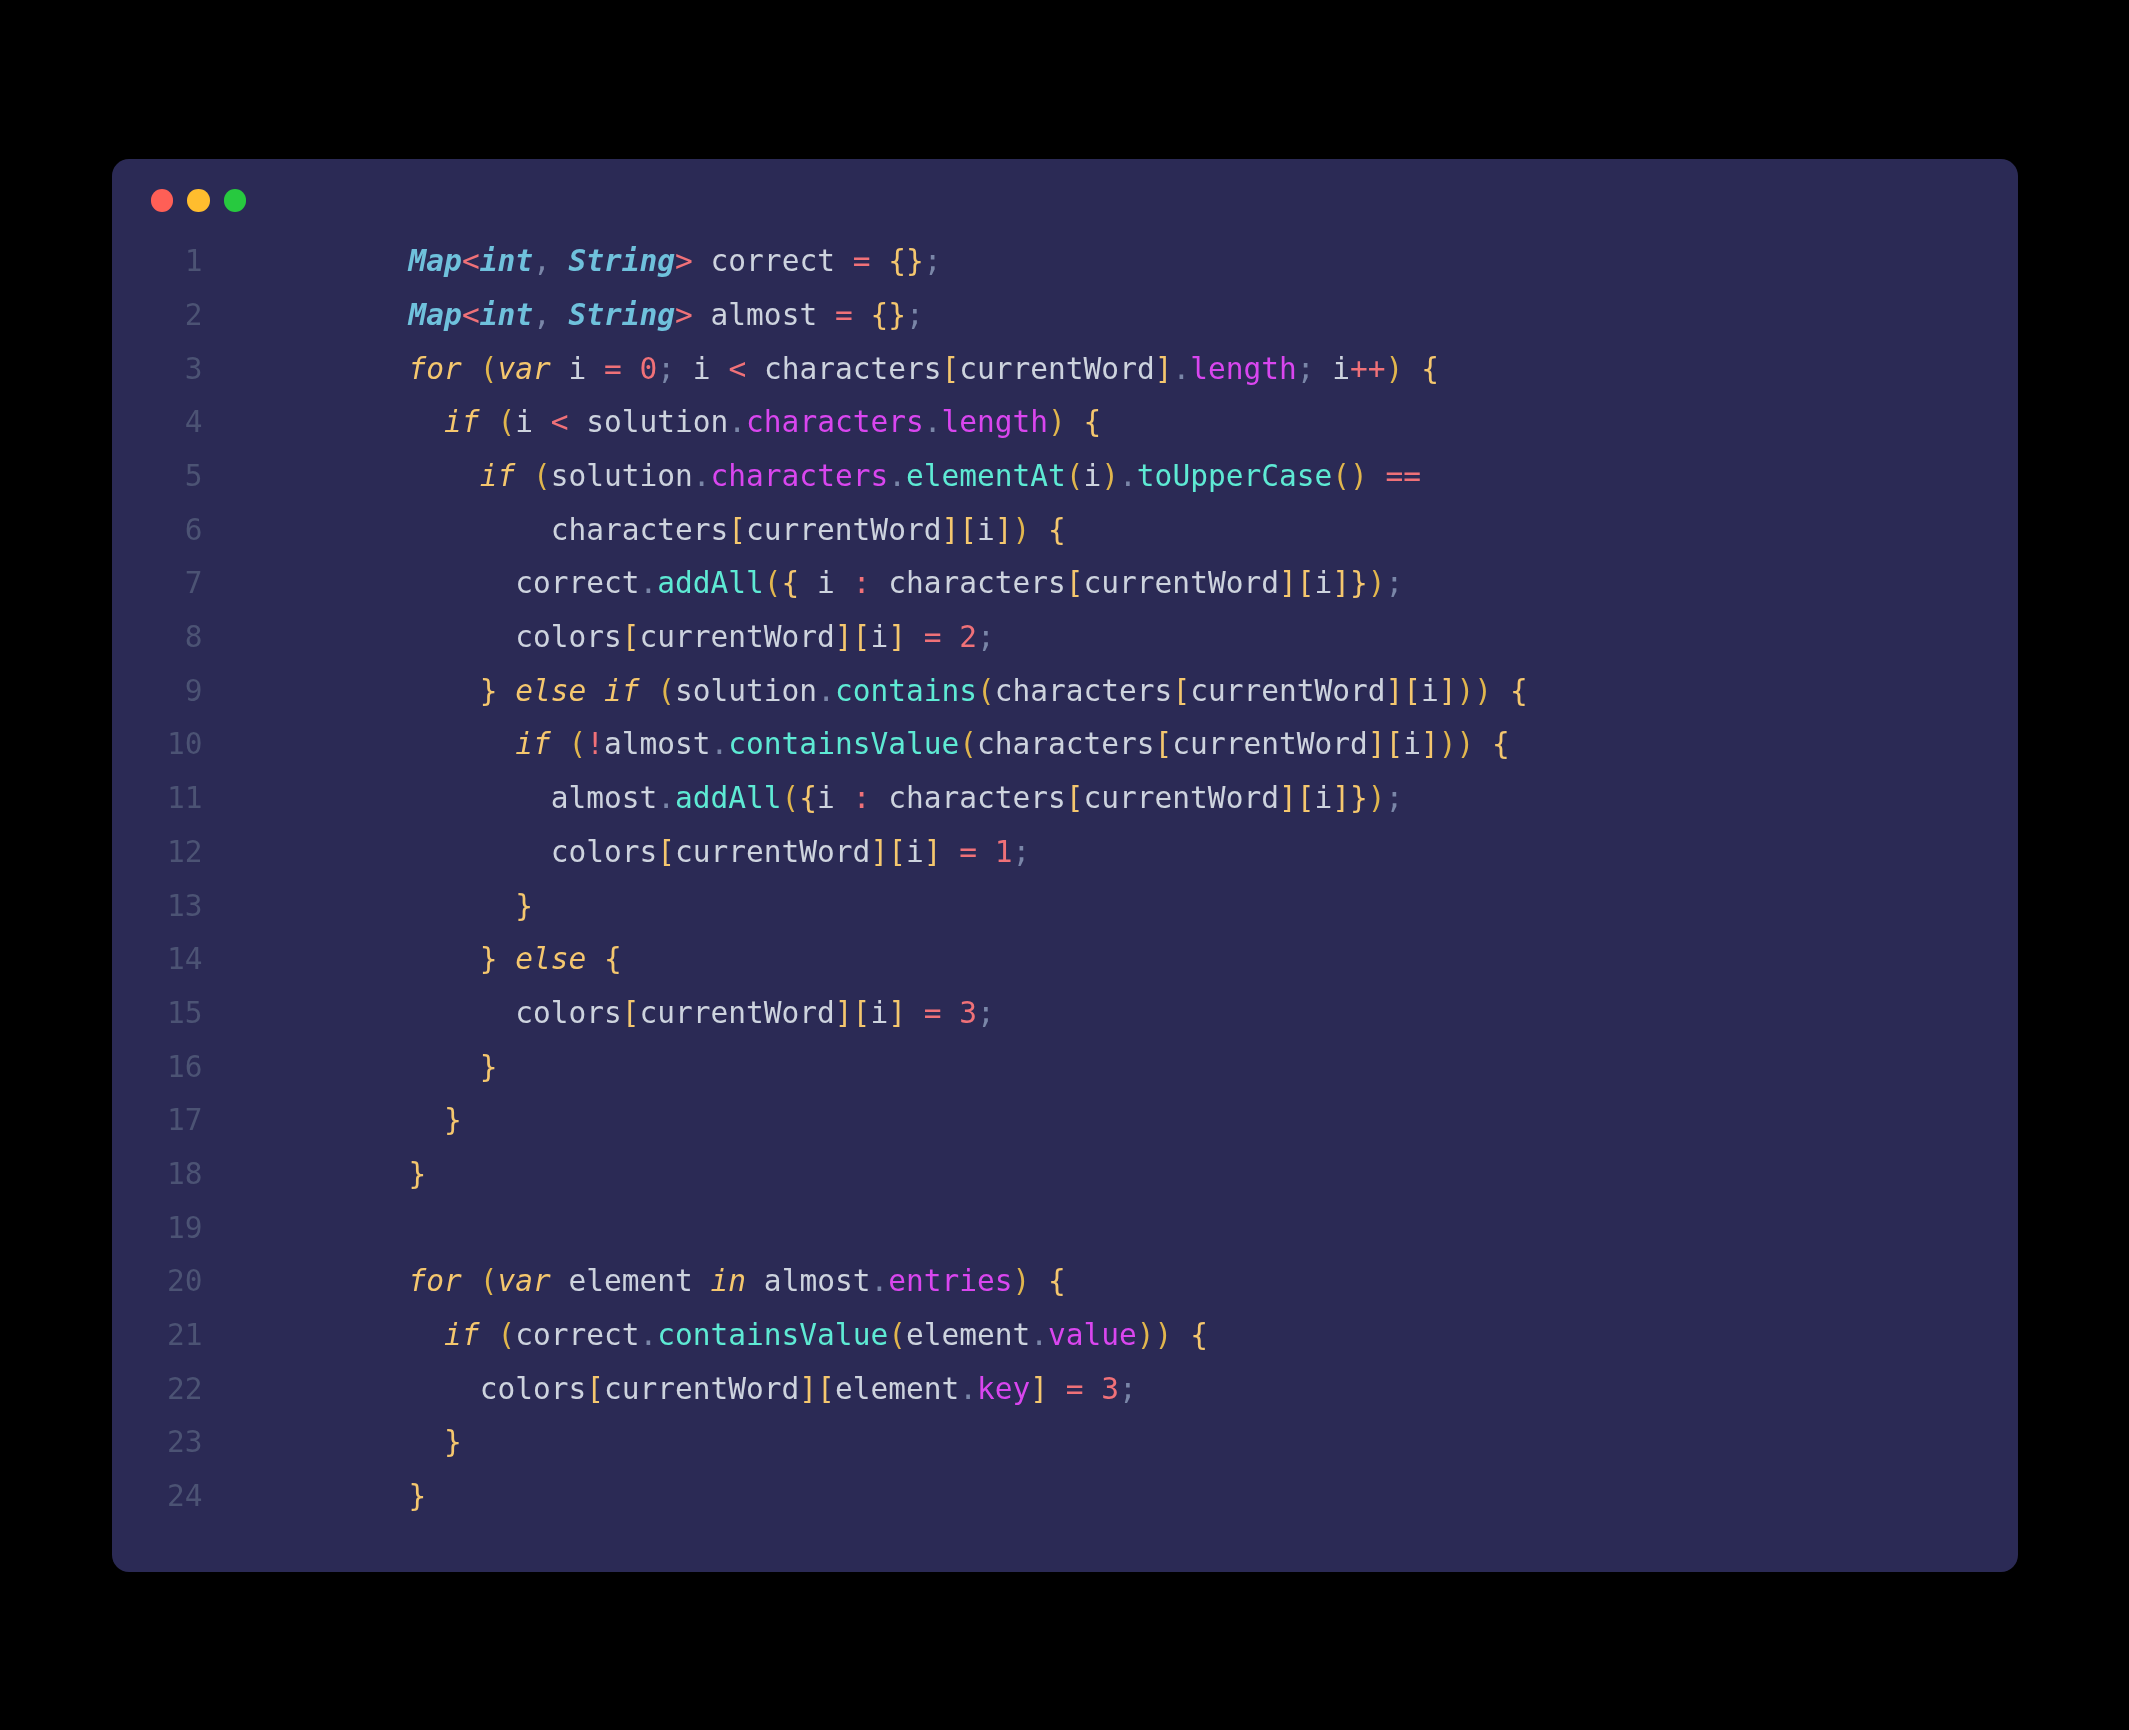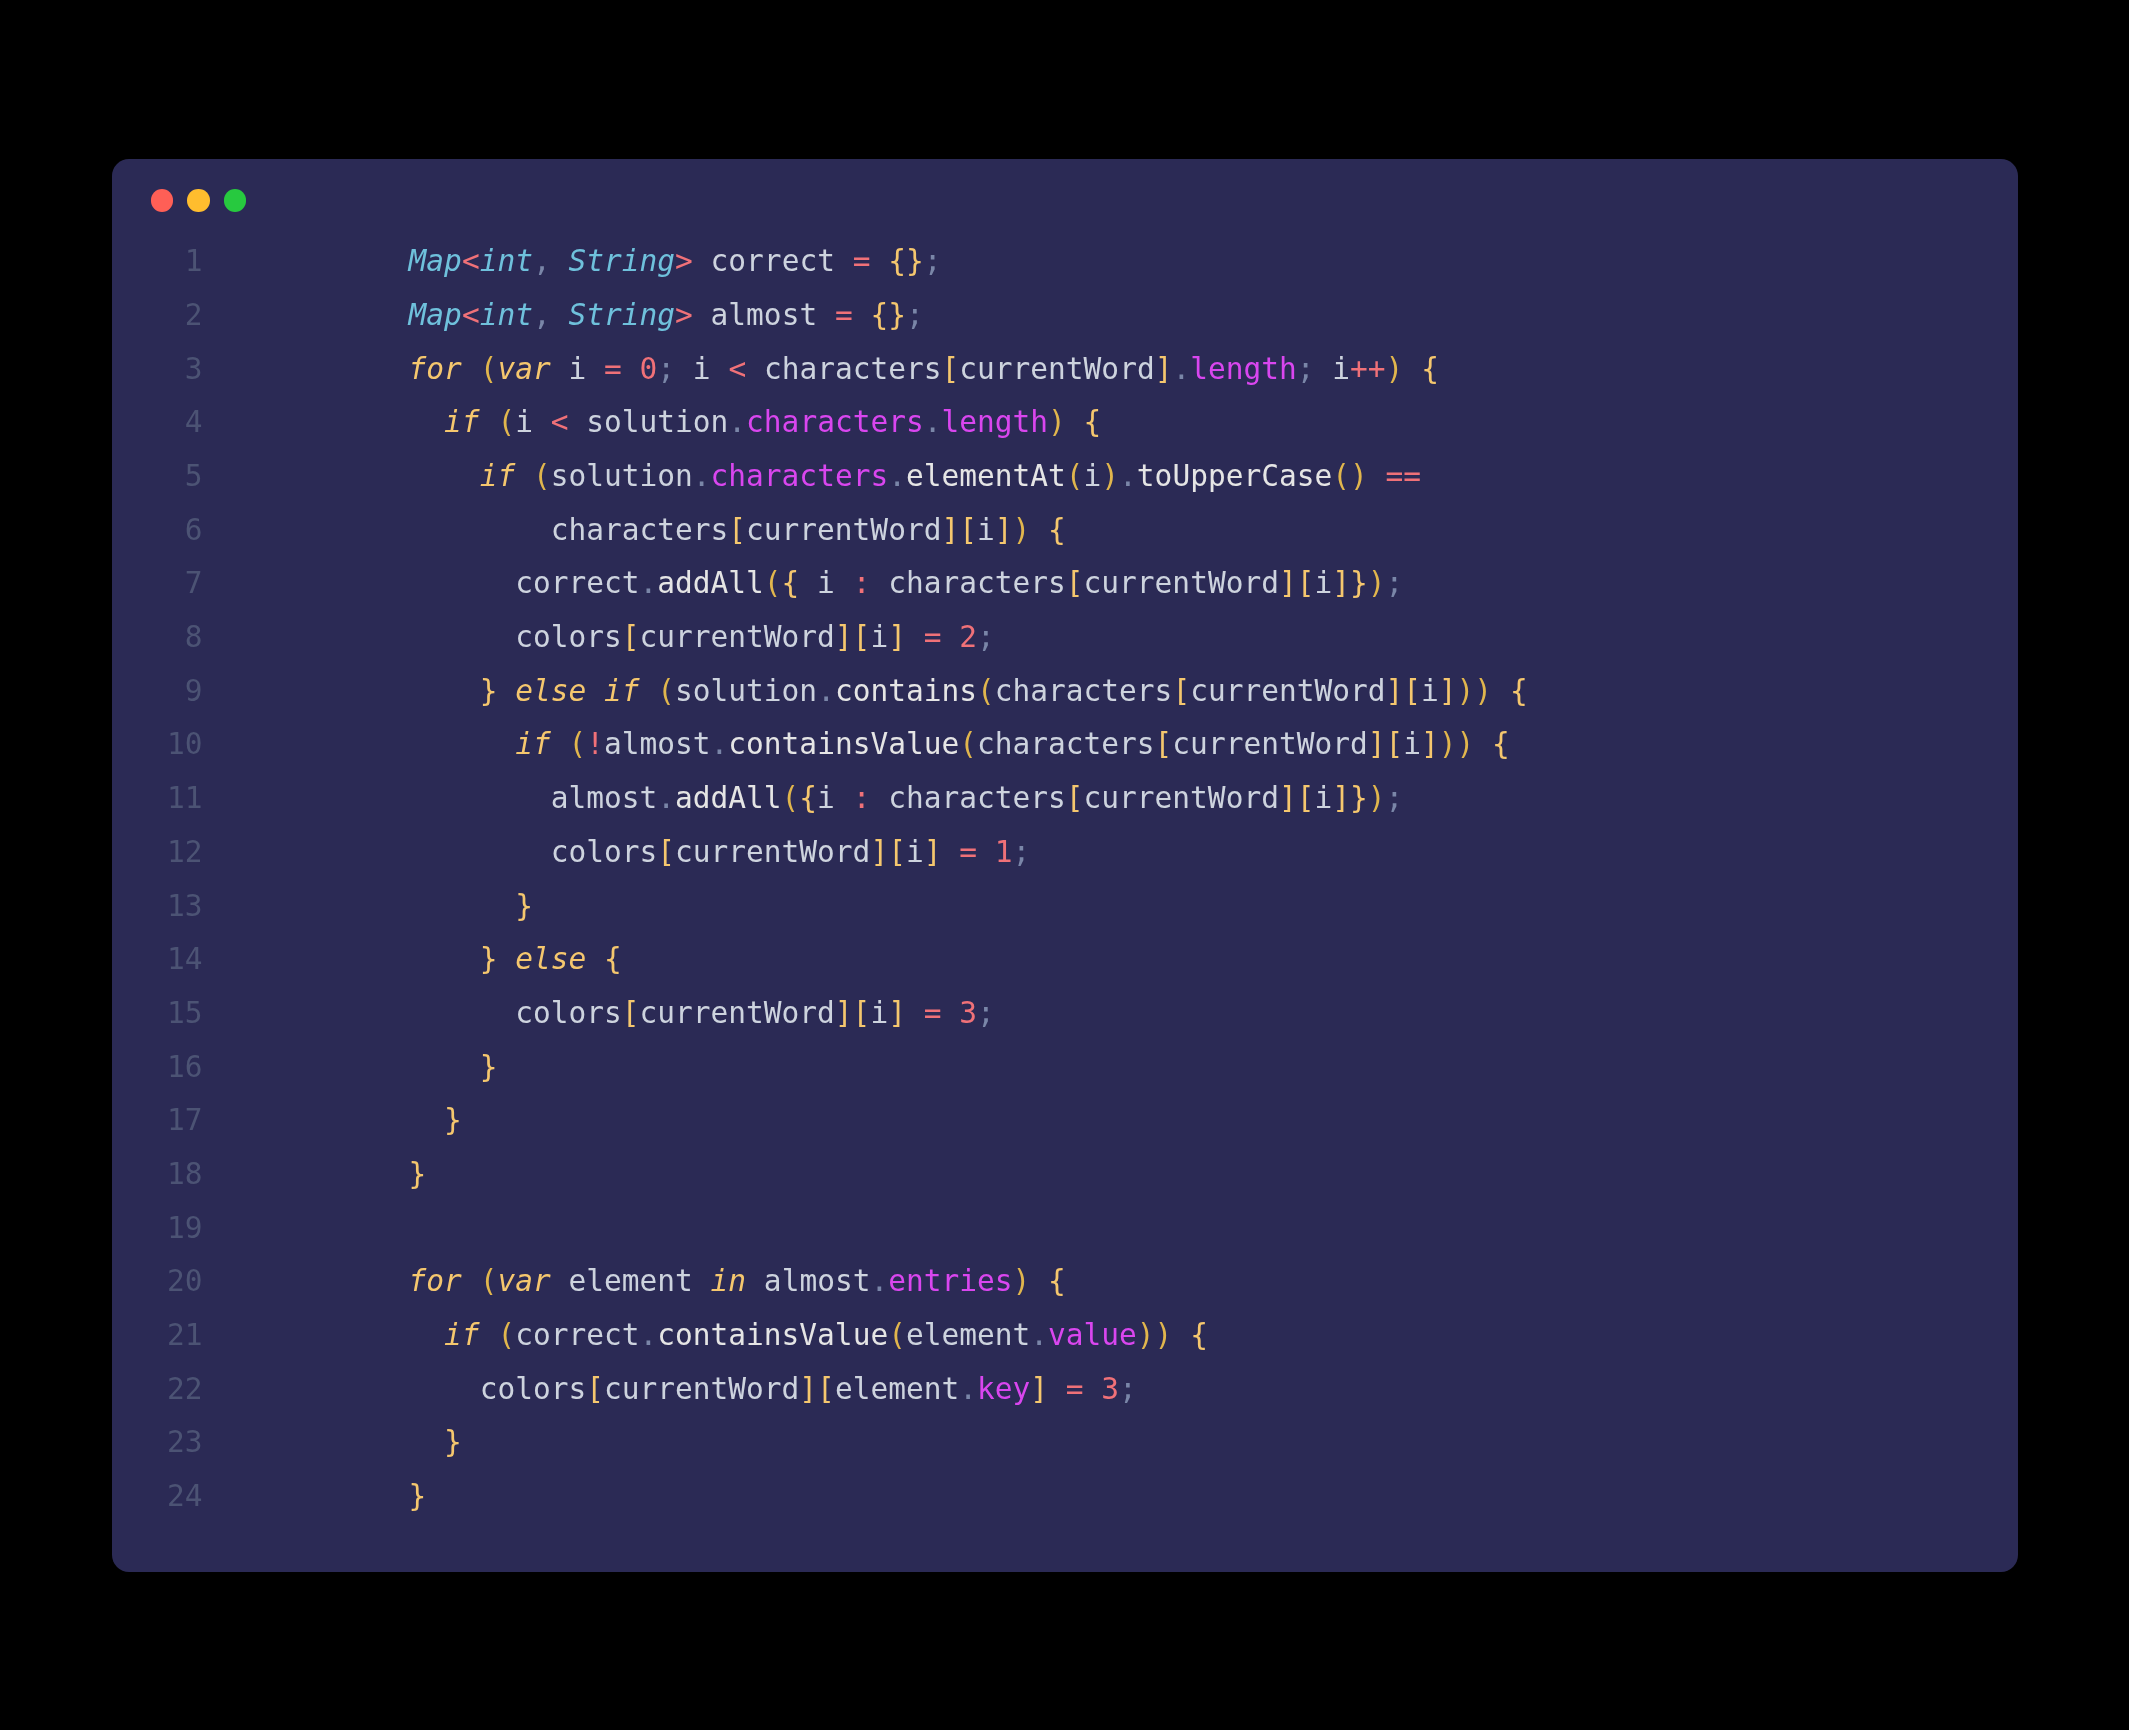--- a/index.html
+++ b/index.html
@@ -45,24 +45,24 @@
     padding-right: 64px;
     color: #4c5374;
     user-select: none;
     flex: 0 0 auto;
   }
   .content { flex: 1 1 auto; }
 
   
   .pln { color:#cdd3de; }      
   .kw  { color:#f5c76e; font-style: italic; }  
-  .typ { color:#6fc1dc; font-style: italic; }  
+  .typ { color:#6fc1dc; font-style: italic; font-weight: bold; }  
   .op  { color:#f07178; }      
   .num { color:#f07178; }      
-  .fn  { color:#e5e5e5; }      
+  .fn  { color:#5eead4; }      
   .prop{ color:#d946ef; }      
   .pun { color:#7a86a8; }      
   .brk { color:#f5c76e; }      
   .par { color:#e1b64d; }      
   .ang { color:#f07178; }      
 </style>
 </head>
 <body>
 
 <div class="window">

